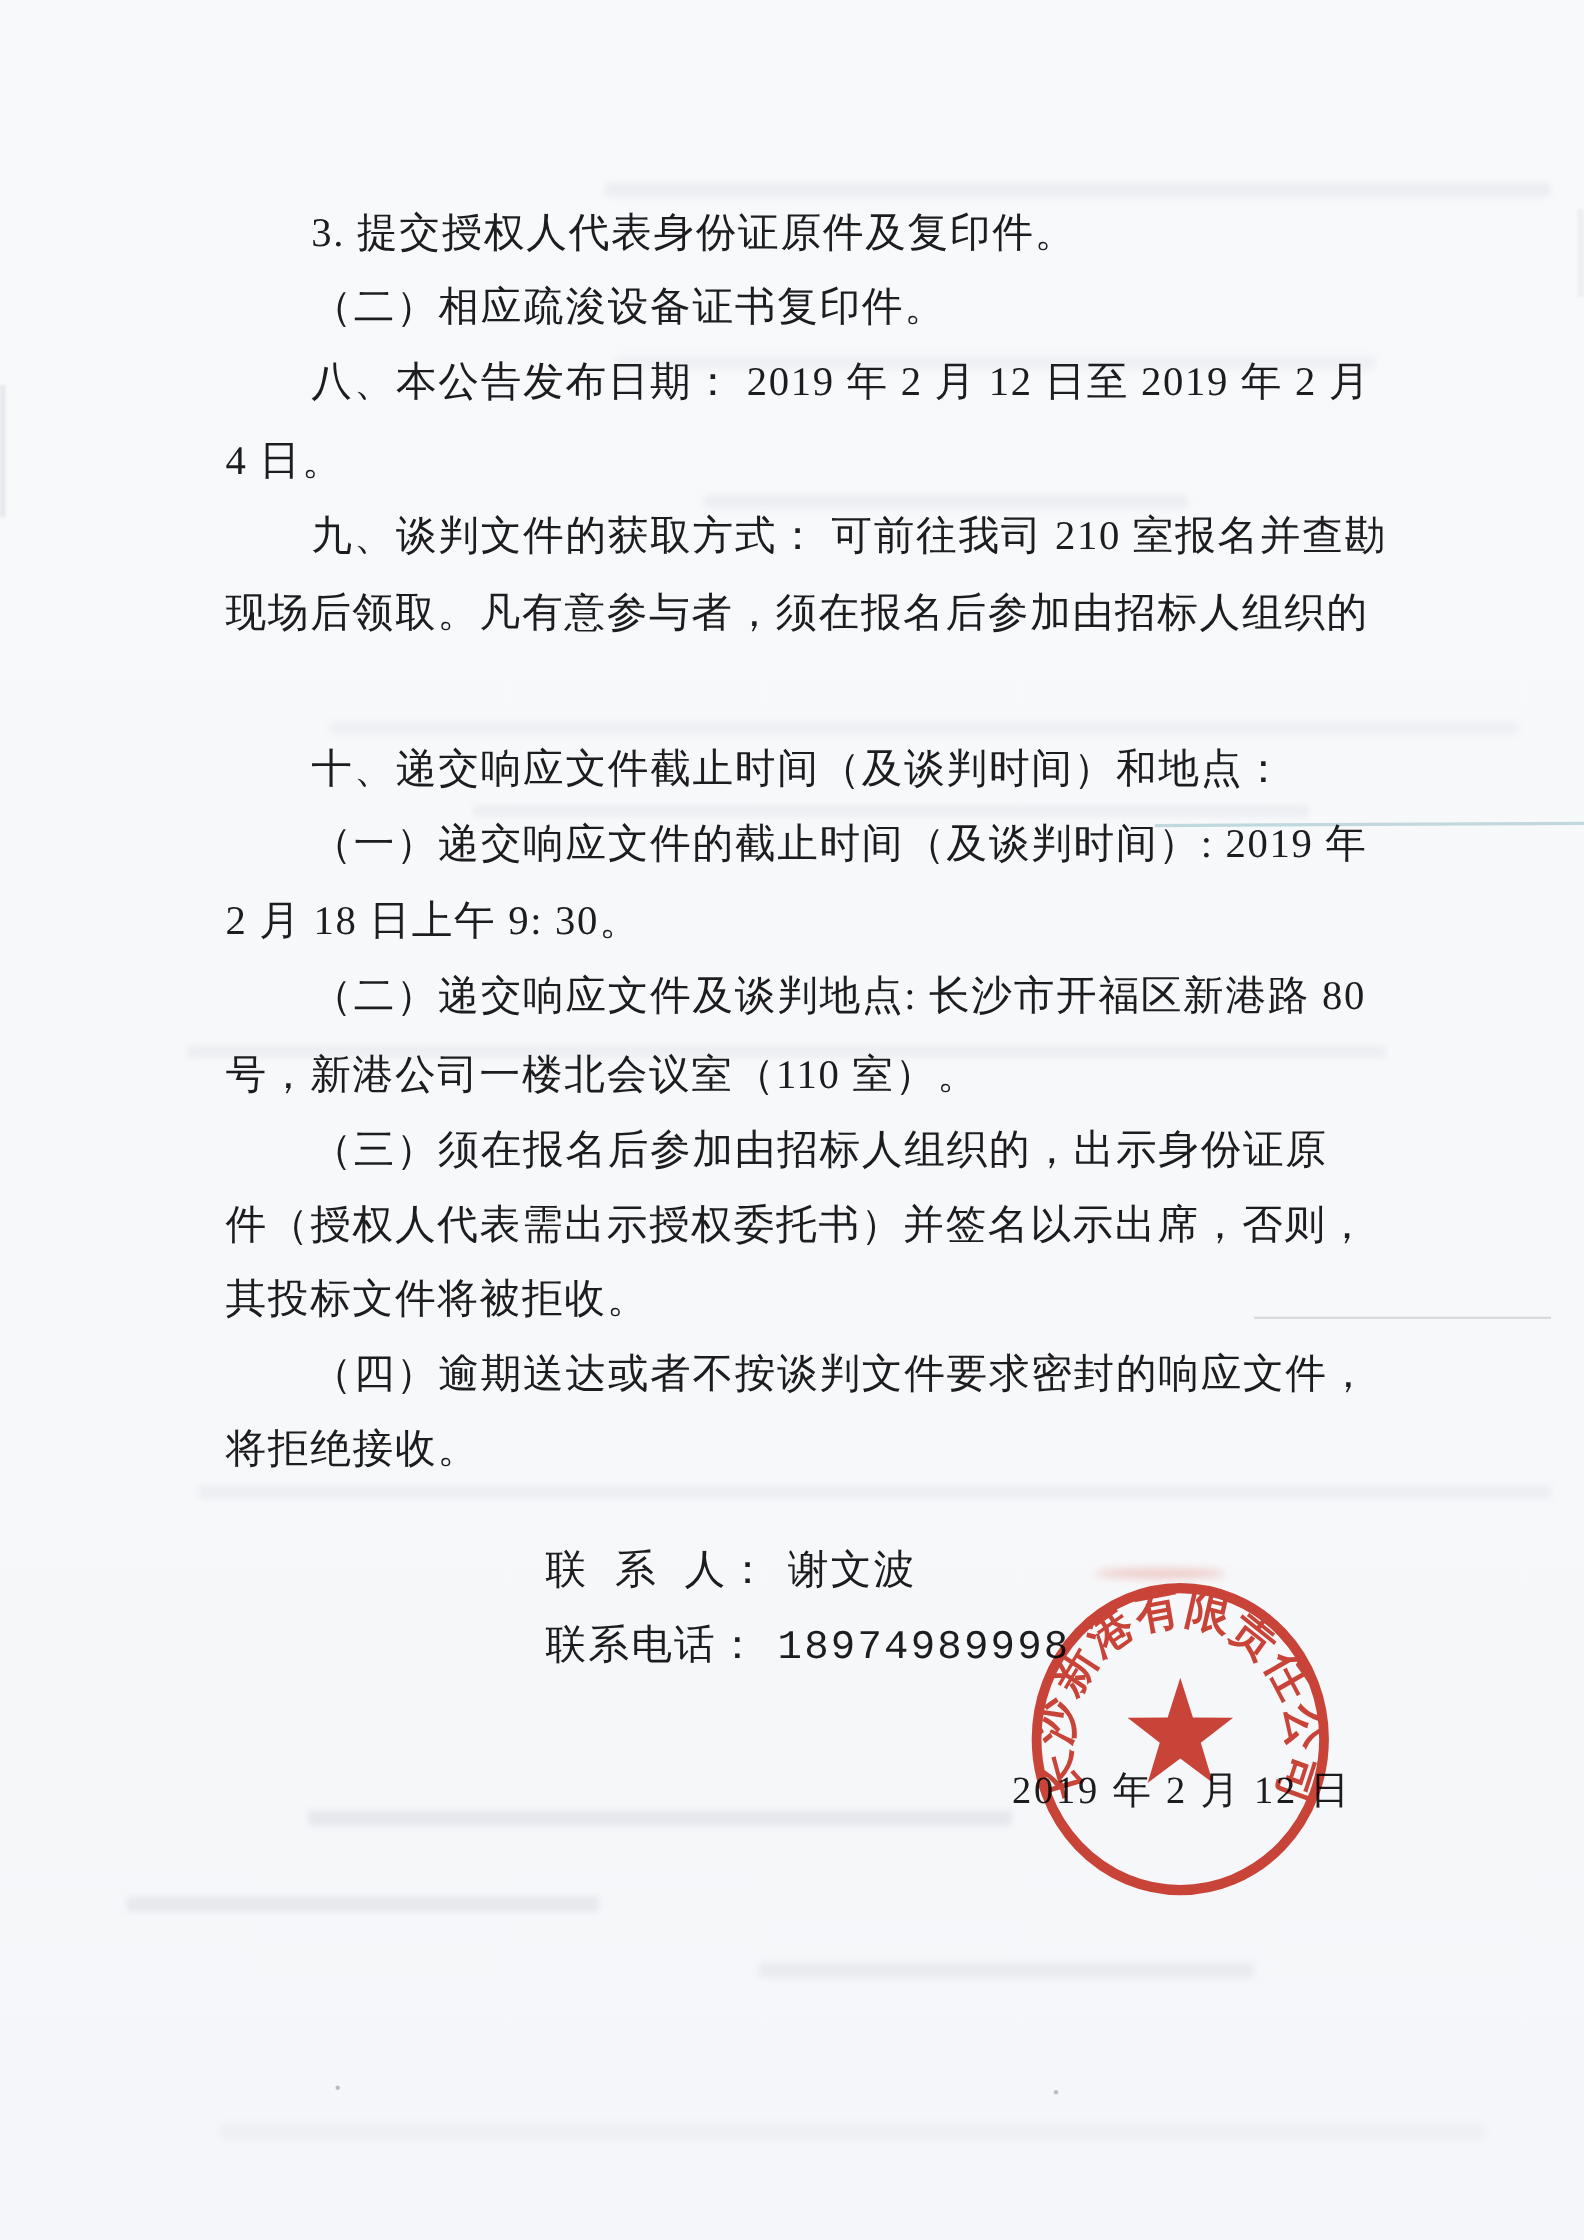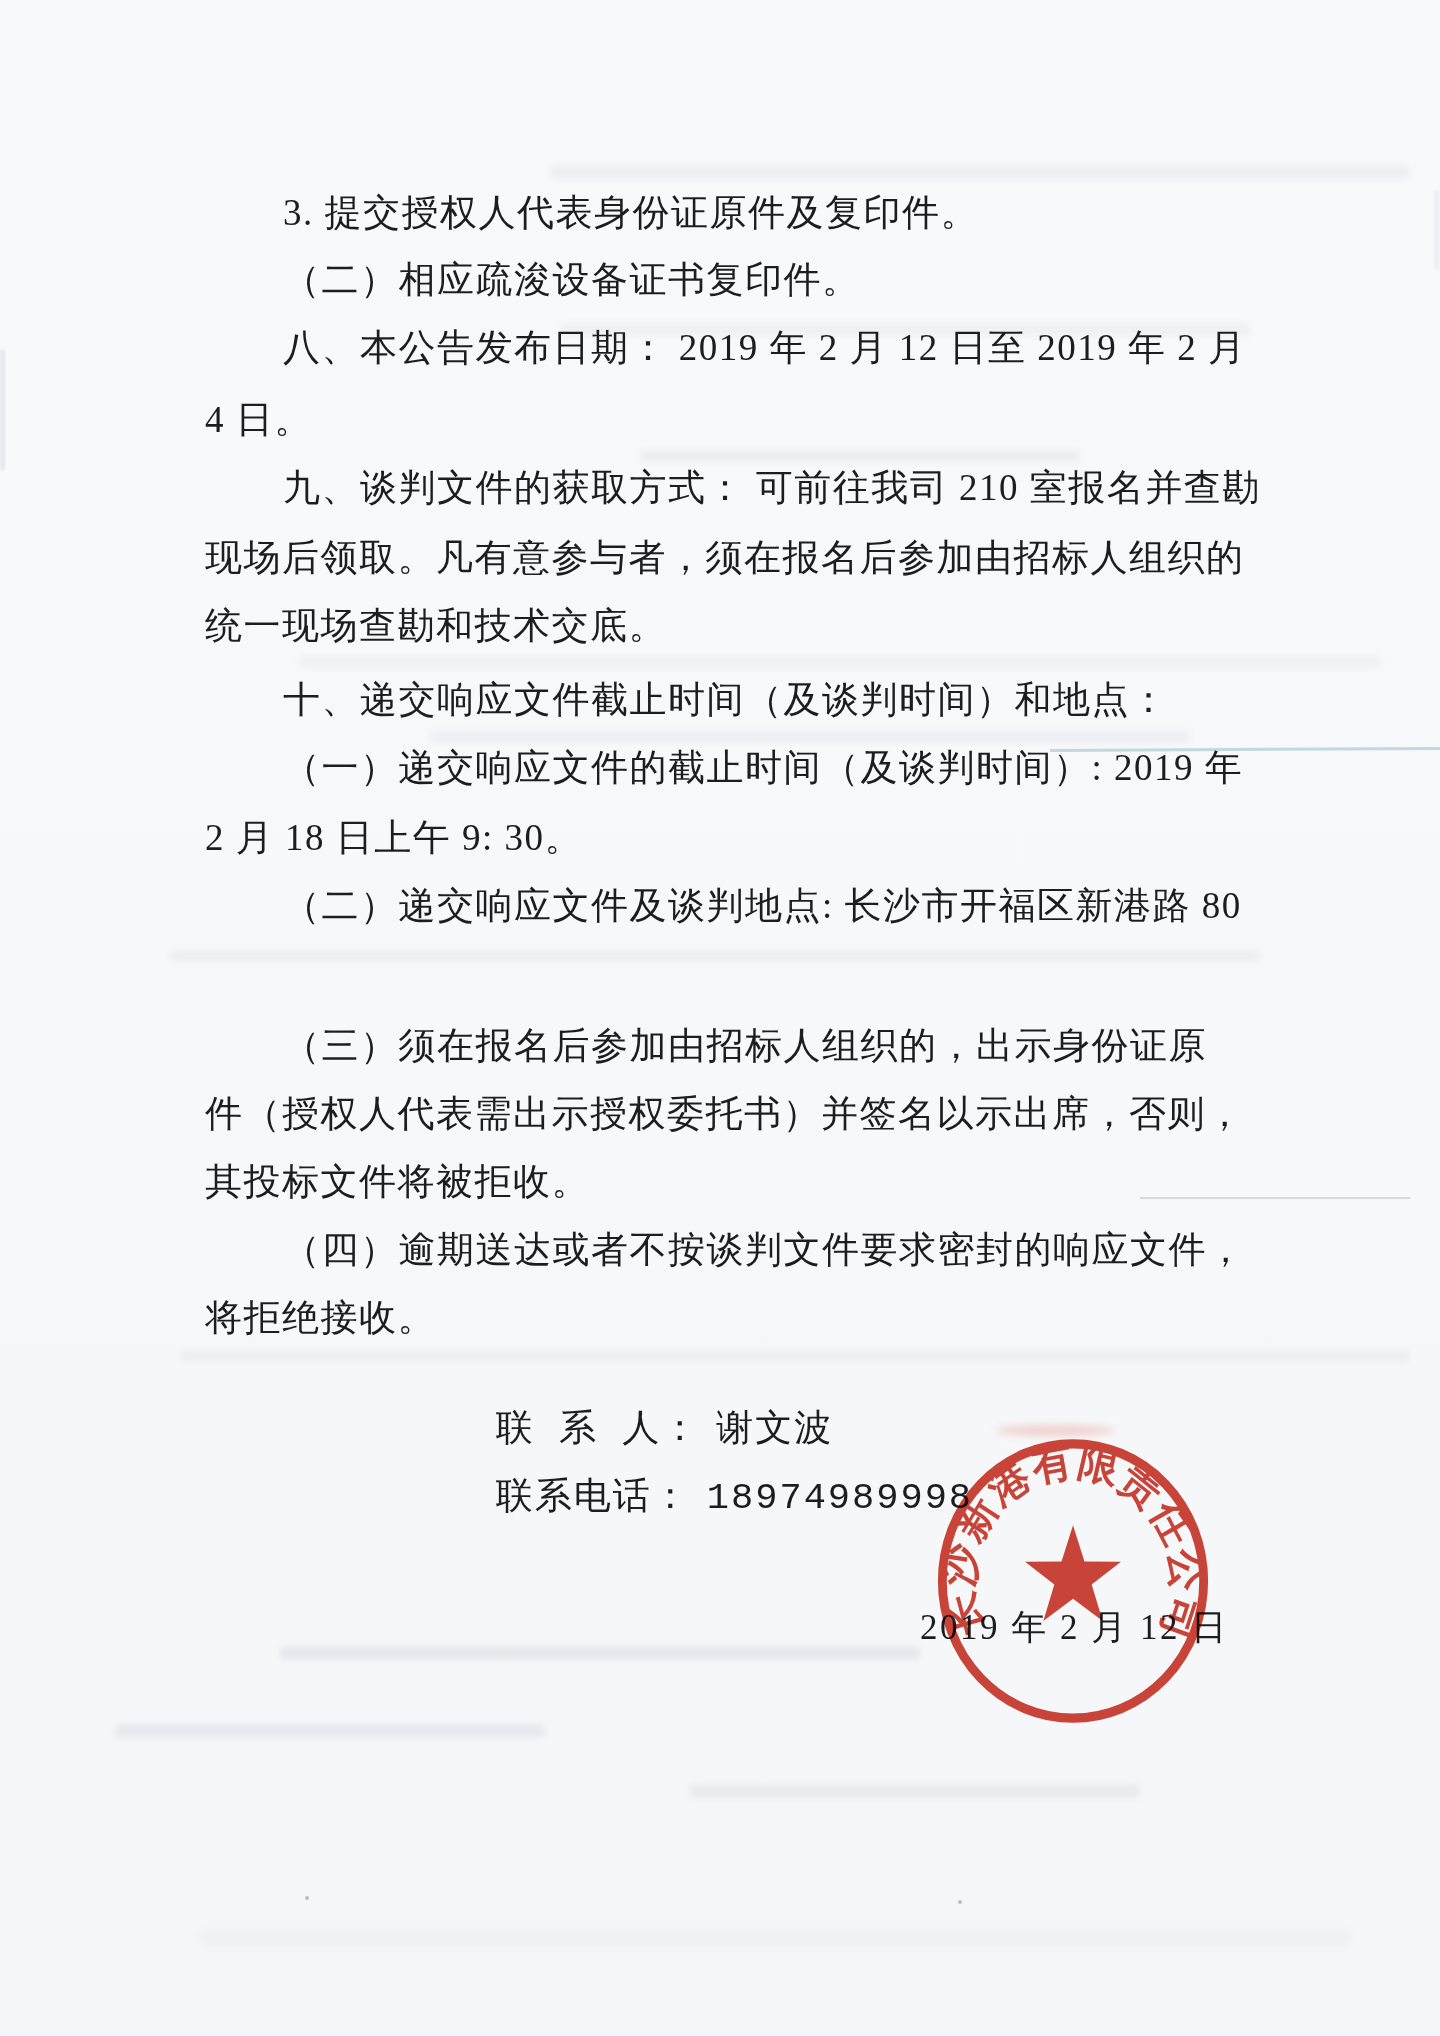--- a/index.html
+++ b/index.html
@@ -119,25 +119,25 @@
   <div class="scan-line-gray"></div>
   <div class="edge-tick" style="left:0;top:350px;width:5px;height:120px;"></div>
   <div class="edge-tick" style="left:1434px;top:190px;width:6px;height:80px;opacity:.2;"></div>
 
   <div class="doc-line ind" style="top:194px">3. 提交授权人代表身份证原件及复印件。</div>
   <div class="doc-line ind" style="top:261px">（二）相应疏浚设备证书复印件。</div>
   <div class="doc-line ind" style="top:329px">八、本公告发布日期： 2019 年 2 月 12 日至 2019 年 2 月</div>
   <div class="doc-line cont" style="top:401px">4 日。</div>
   <div class="doc-line ind" style="top:469px">九、谈判文件的获取方式： 可前往我司 210 室报名并查勘</div>
   <div class="doc-line cont" style="top:539px">现场后领取。凡有意参与者，须在报名后参加由招标人组织的</div>
-  <div class="doc-line cont" style="top:607px">统一现场查勘和技术交底。</div>
   <div class="doc-line ind" style="top:681px">十、递交响应文件截止时间（及谈判时间）和地点：</div>
   <div class="doc-line ind" style="top:749px">（一）递交响应文件的截止时间（及谈判时间）: 2019 年</div>
   <div class="doc-line cont" style="top:819px">2 月 18 日上午 9: 30。</div>
   <div class="doc-line ind" style="top:887px">（二）递交响应文件及谈判地点: 长沙市开福区新港路 80</div>
+  <div class="doc-line cont" style="top:959px">号，新港公司一楼北会议室（110 室）。</div>
   <div class="doc-line ind" style="top:1027px">（三）须在报名后参加由招标人组织的，出示身份证原</div>
   <div class="doc-line cont" style="top:1095px">件（授权人代表需出示授权委托书）并签名以示出席，否则，</div>
   <div class="doc-line ind" style="top:1231px">（四）逾期送达或者不按谈判文件要求密封的响应文件，</div>
   <div class="doc-line cont" style="top:1163px">其投标文件将被拒收。</div>
   <div class="doc-line cont" style="top:1299px">将拒绝接收。</div>
 
   <div class="contact-line" style="top:1373px">
     <span>联 系 人：</span><span class="val">谢文波</span>
   </div>
   <div class="contact-line" style="top:1441px">

